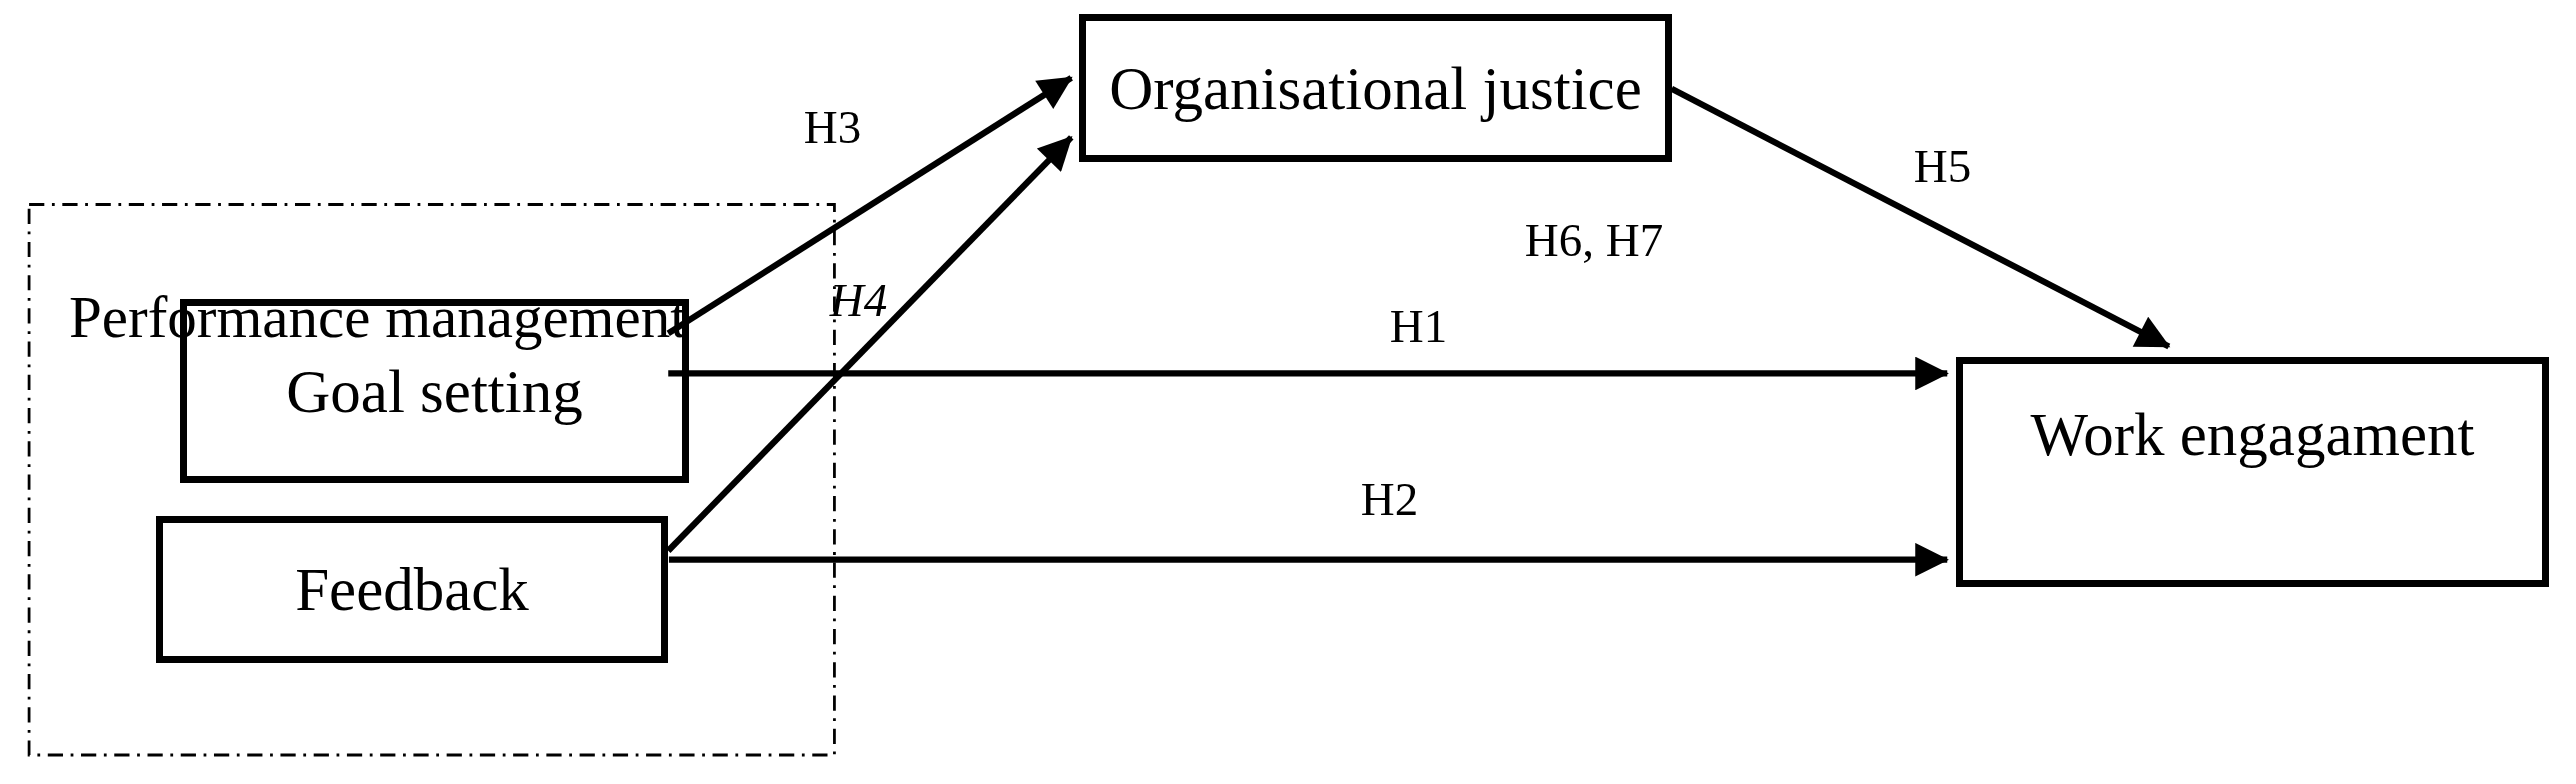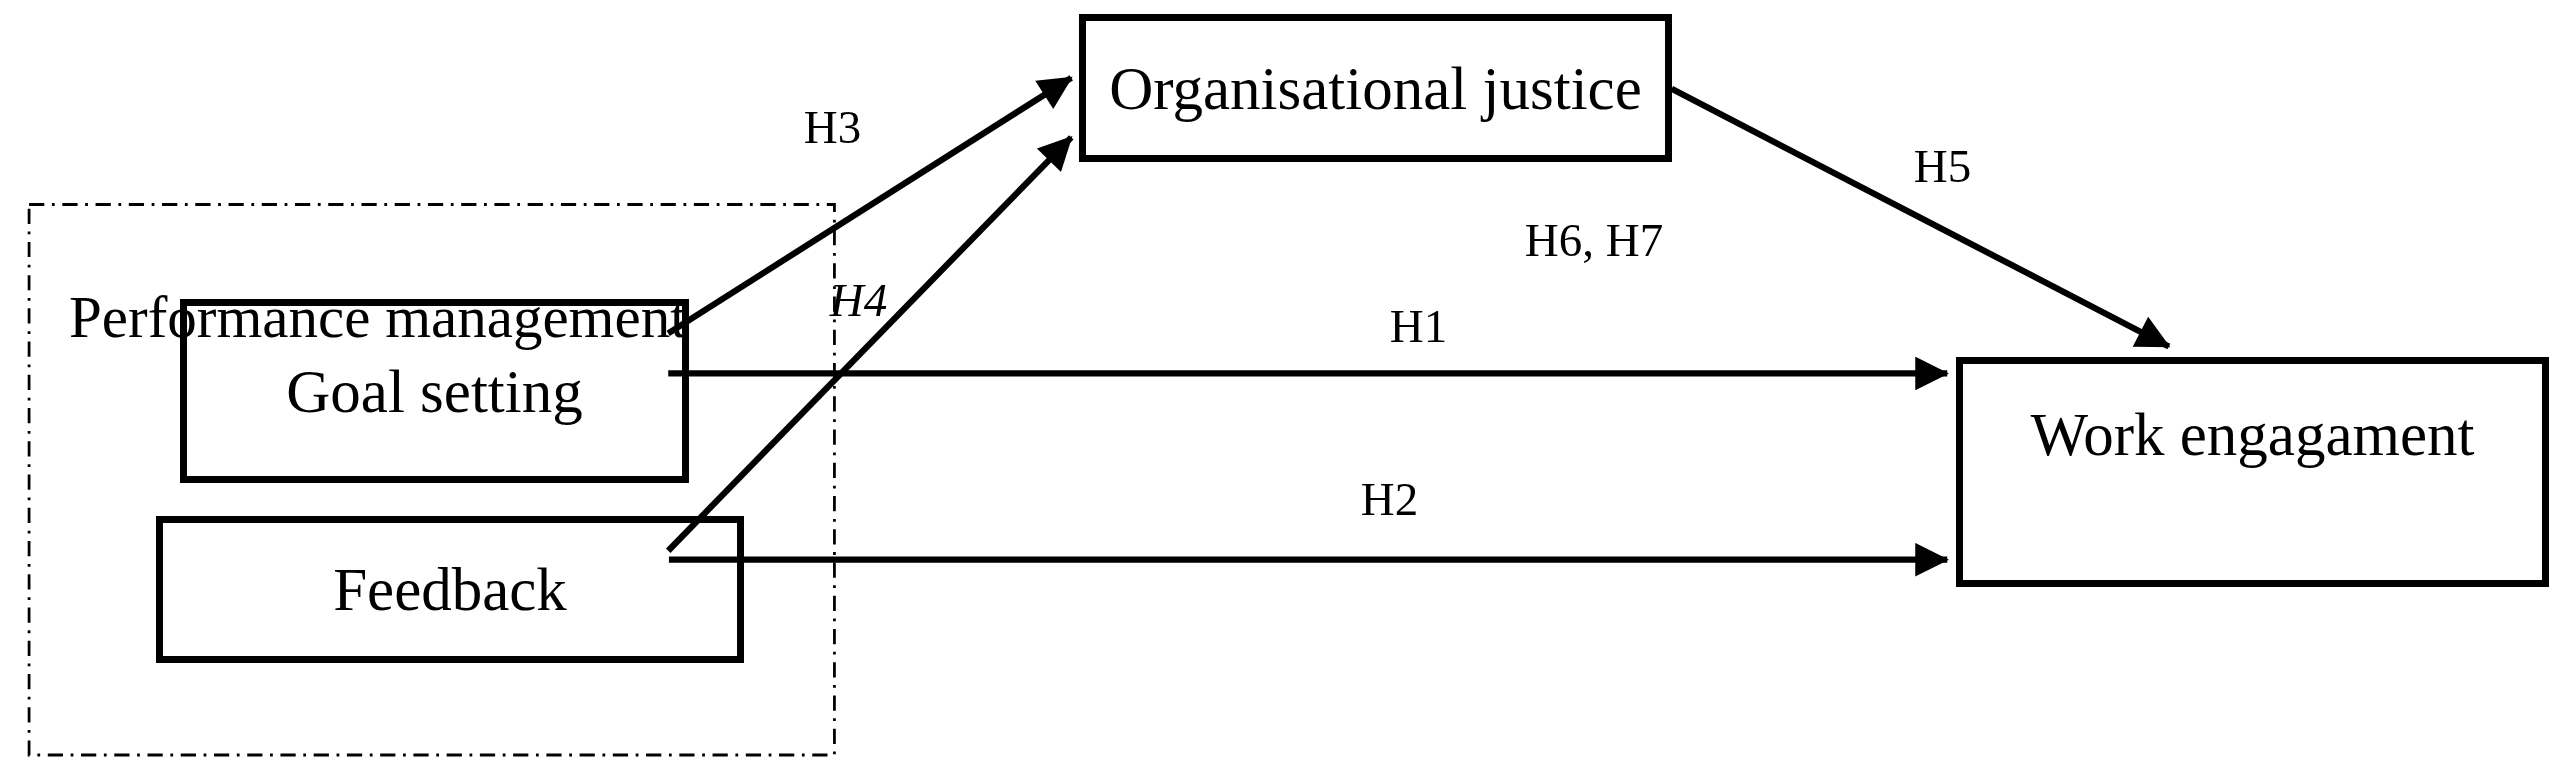--- a/index.html
+++ b/index.html
@@ -25,21 +25,21 @@
     display: flex;
     align-items: center;
     justify-content: center;
     font-size: 61px;
     line-height: 1;
     white-space: nowrap;
     z-index: 2;
     text-align: right;
   }
   #goal-setting-box   { left: 159px;  top: 299px; width: 509px; height: 184px; margin-left: 21px; }
-  #feedback-box       { left: 156px;  top: 516px; width: 588px; height: 147px; }
+  #feedback-box       { left: 156px;  top: 516px; width: 512px; height: 147px; }
   #org-justice-box    { left: 1079px; top: 14px;  width: 593px; height: 148px; }
   #work-engagement-box{
     left: 1956px; top: 357px; width: 593px; height: 230px;
     align-items: flex-start;
     padding-top: 40px;
   }
   
   #performance-management-label {
     position: absolute;
     left: 69px;

